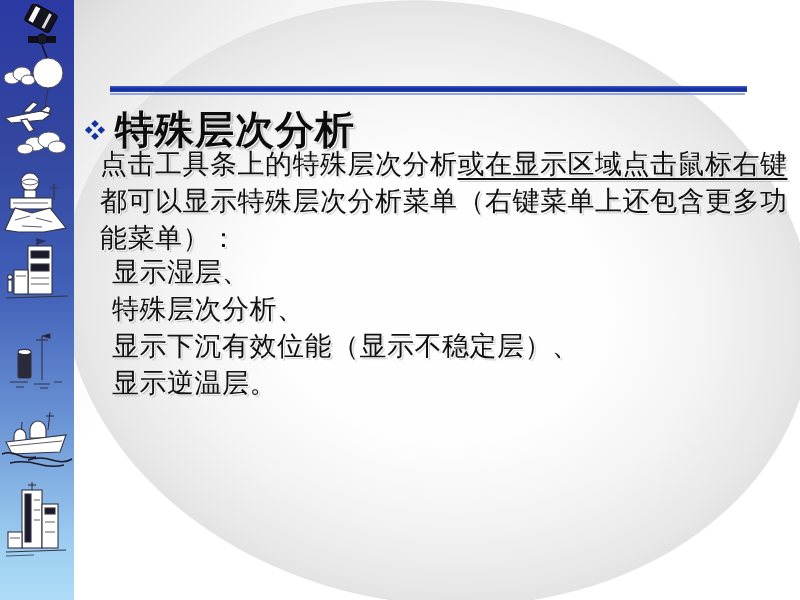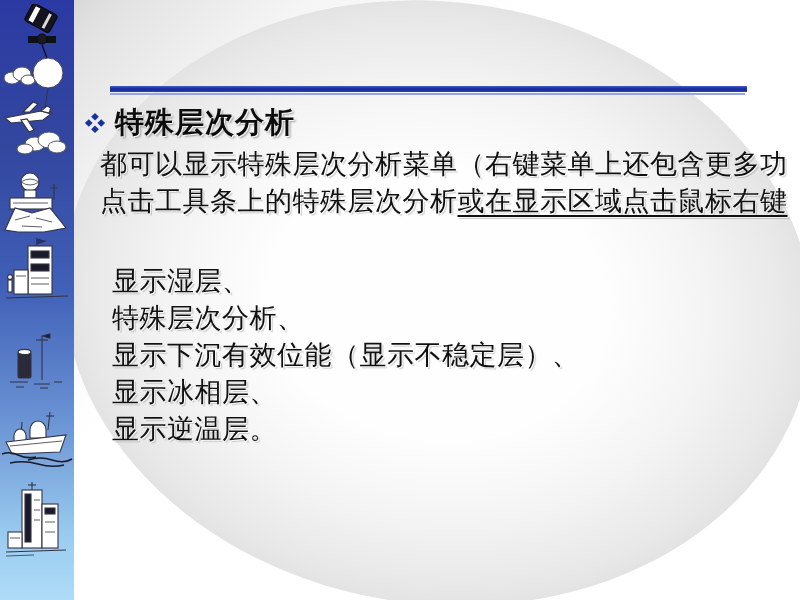--- a/index.html
+++ b/index.html
@@ -28,29 +28,29 @@
     background:linear-gradient(180deg,#4a63c8 0%,#1b33a5 35%,#152c9e 70%,#2f4ab2 100%);
   }
   .rule::after{
     content:"";position:absolute;left:0;right:2px;bottom:-3px;height:2px;background:#93a7e0;
   }
   .title-row{
     position:absolute;left:84px;top:103px;display:flex;align-items:center;gap:9px;z-index:4;
   }
   .bullet{width:22px;height:22px;flex:0 0 auto;}
   .title{
-    font-size:29px;font-weight:bold;color:#0c0c0c;letter-spacing:1px;white-space:nowrap;
+    font-size:39px;font-weight:bold;color:#0c0c0c;letter-spacing:1px;white-space:nowrap;
     text-shadow:1px 1px 0 rgba(255,255,255,.9),2px 2px 2px rgba(60,60,60,.45);
   }
   .body-text{color:#101010;font-size:27px;line-height:37px;letter-spacing:.5px;z-index:4;
     text-shadow:1px 1px 0 rgba(255,255,255,.8),2px 2px 1px rgba(100,100,100,.3);}
   .para{position:absolute;left:100px;top:146px;width:690px;}
   .para .ln{white-space:nowrap;}
   .ulined{text-decoration:underline;text-decoration-thickness:2px;text-underline-offset:5px;}
-  .list{position:absolute;left:112px;top:263px;width:660px;}
+  .list{position:absolute;left:112px;top:254px;width:660px;}
   .list .li{white-space:nowrap;}
 </style>
 </head>
 <body>
 
 <div class="slide">
 
   <div class="ellipse"></div>
 
   <div class="sidebar">
@@ -202,25 +202,25 @@
         <path d="M12 1 L16.2 5.2 L12 9.4 L7.8 5.2 Z"></path>
         <path d="M12 14.6 L16.2 18.8 L12 23 L7.8 18.8 Z"></path>
         <path d="M1 12 L5.2 7.8 L9.4 12 L5.2 16.2 Z"></path>
         <path d="M23 12 L18.8 7.8 L14.6 12 L18.8 16.2 Z"></path>
       </svg>
     </span>
     <span class="title">特殊层次分析</span>
   </div>
 
   <div class="para body-text">
+    <div class="ln"><span>点击工具条上的特殊层次分析</span><span class="ulined">或在显示区域点击鼠标右键</span></div>
     <div class="ln">都可以显示特殊层次分析菜单（右键菜单上还包含更多功</div>
-    <div class="ln"><span>点击工具条上的特殊层次分析</span><span class="ulined">或在显示区域点击鼠标右键</span></div>
+    <div class="ln">能菜单）：</div>
   </div>
 
   <div class="list body-text">
     <div class="li">显示湿层、</div>
     <div class="li">特殊层次分析、</div>
     <div class="li">显示下沉有效位能（显示不稳定层）、</div>
-    <div class="li">显示冰相层、</div>
     <div class="li">显示逆温层。</div>
   </div>
 
 </div>
 
 </body></html>

